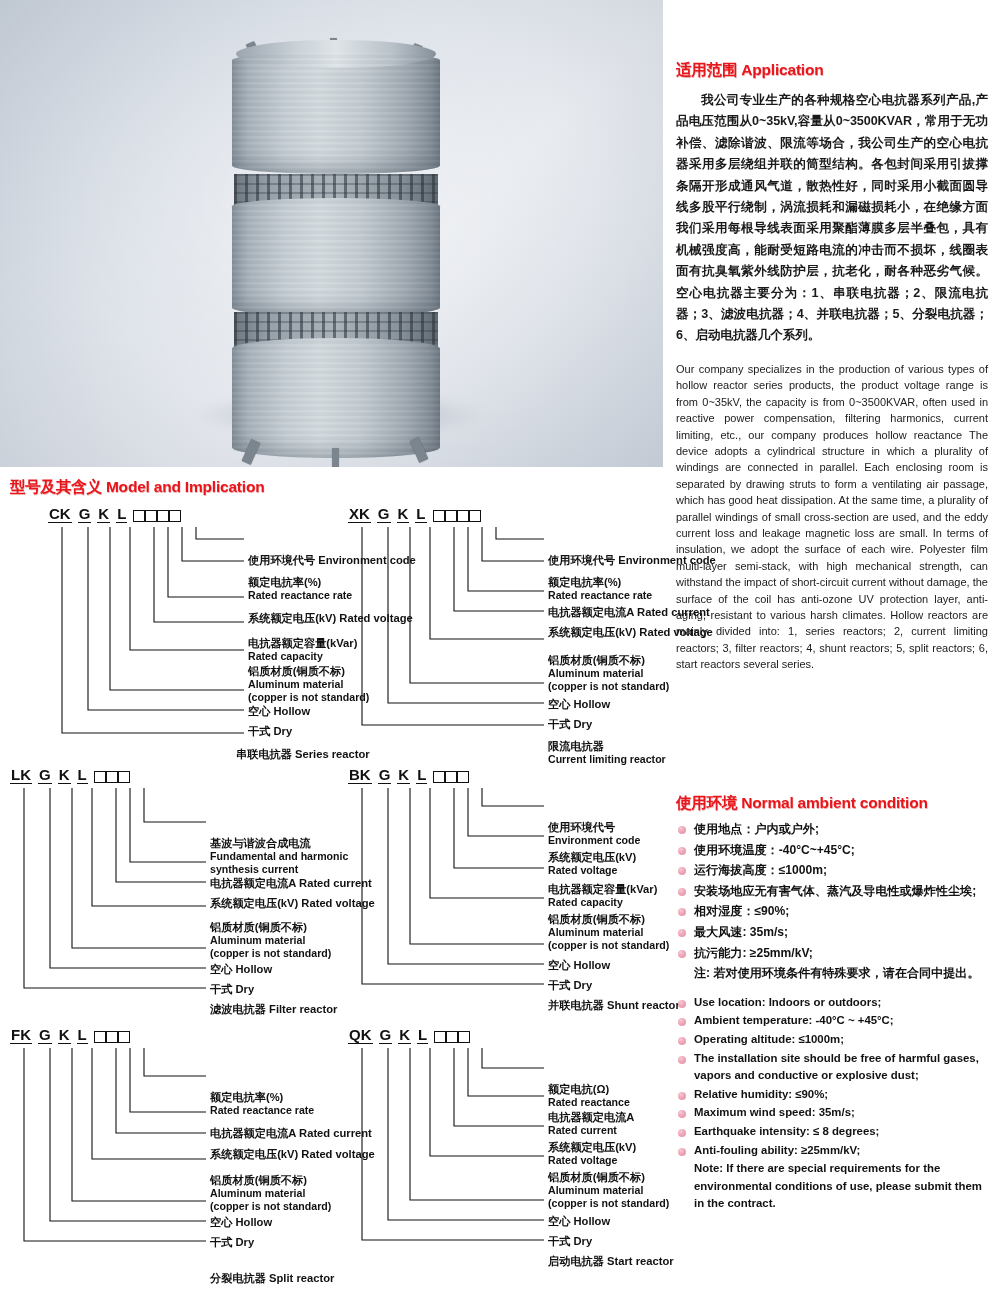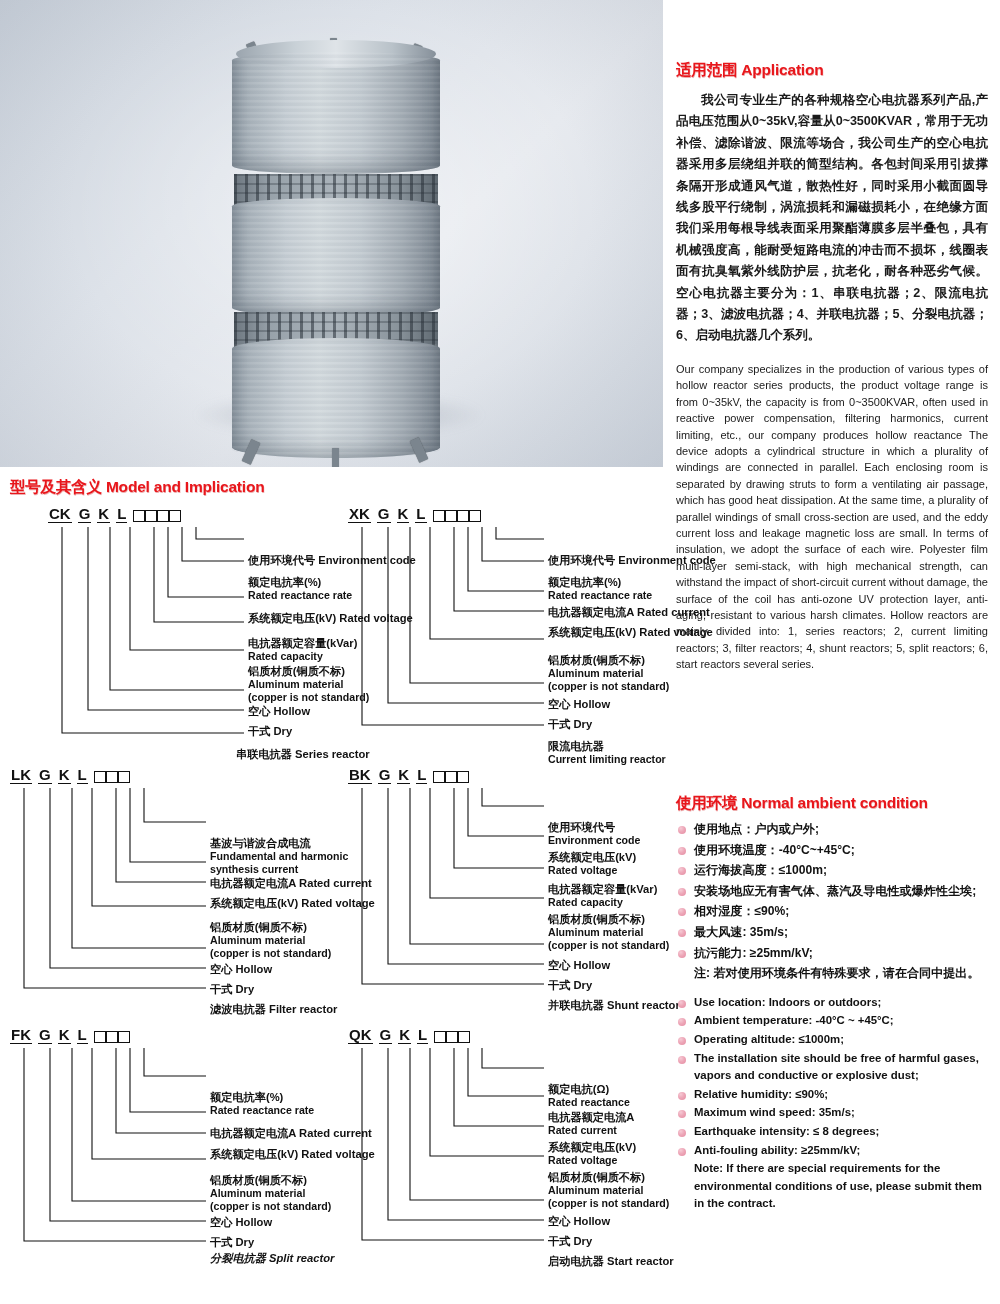--- a/index.html
+++ b/index.html
@@ -376,21 +376,21 @@
           <div class="lbl-cn">铝质材质(铜质不标)</div>
           <div class="lbl-en">Aluminum material</div>
           <div class="lbl-en">(copper is not standard)</div>
         </div>
       <div class="label-block" style="left:200px; top:168px;">
           <div class="lbl-cn">空心 Hollow</div>
         </div>
       <div class="label-block" style="left:200px; top:188px;">
           <div class="lbl-cn">干式 Dry</div>
         </div>
-      <div class="label-block" style="left:200px; top:204px;font-style:italic;">
+      <div class="label-block" style="left:200px; top:224px;">
           <div class="lbl-cn">分裂电抗器 Split reactor</div>
         </div>
     </div>
   </div>
 
   <div class="diagram" style="left:348px; top:1026px; width:330px; height:225px;">
     <div class="code-row">
       <span class="code-letter">QK</span><span class="code-gap"></span><span class="code-letter">G</span><span class="code-gap"></span><span class="code-letter">K</span><span class="code-gap"></span><span class="code-letter">L</span><span class="code-gap"></span><span class="code-box"></span><span class="code-box"></span><span class="code-box"></span>
     </div>
     <svg class="leaders" viewBox="0 0 330 225">

